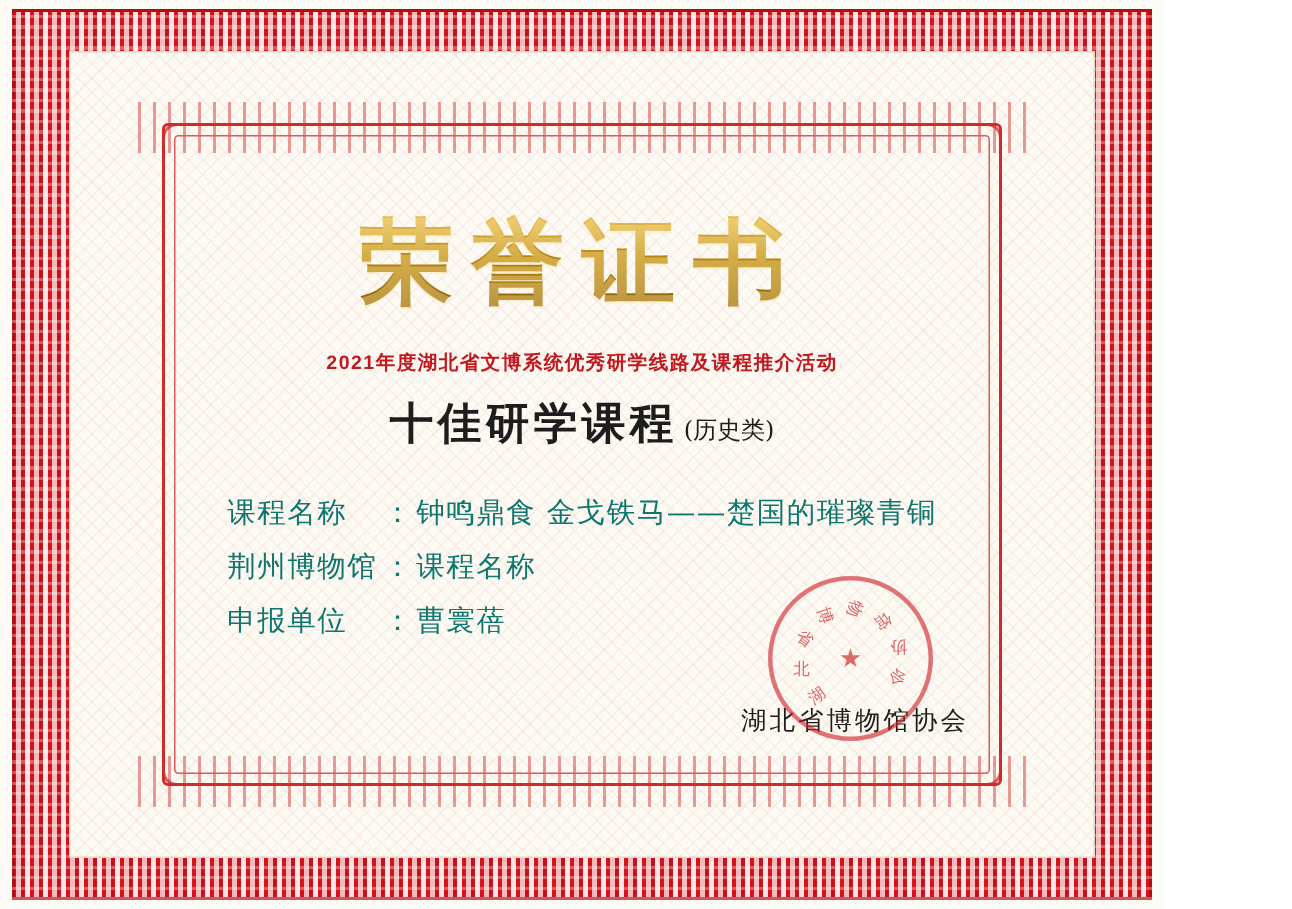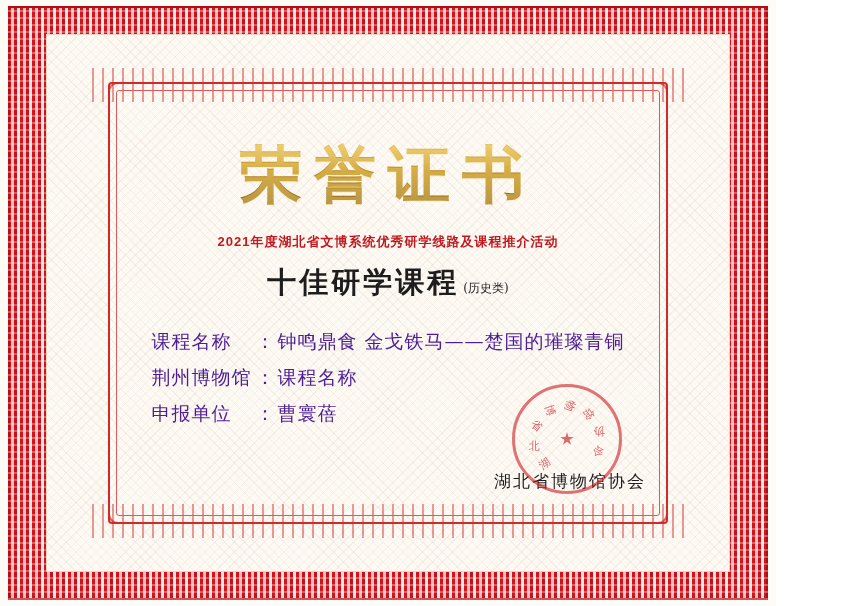--- a/index.html
+++ b/index.html
@@ -175,38 +175,38 @@
 
   .award-title {
     margin-top: 12px;
     font-family: "DejaVu Serif", serif;
     font-size: 29px;
     font-weight: bold;
     color: #1d1d1d;
     letter-spacing: 3px;
   }
   .award-title .cat {
-    font-size: 12px;
+    font-size: 16px;
     font-weight: normal;
     letter-spacing: 0;
     margin-left: 4px;
   }
 
   .fields {
     margin-top: 16px;
     display: inline-block;
     text-align: left;
   }
   .field-row {
     display: flex;
     align-items: baseline;
     margin-top: 10px;
     font-family: "DejaVu Serif", serif;
     font-size: 19px;
-    color: #4c1d95;
+    color: #0f766e;
     letter-spacing: 1px;
   }
   .field-label {
     min-width: 104px;
     text-align: justify;
     white-space: nowrap;
   }
   .field-colon { margin: 0 2px 0 0; }
   .field-value { white-space: nowrap; }
 

